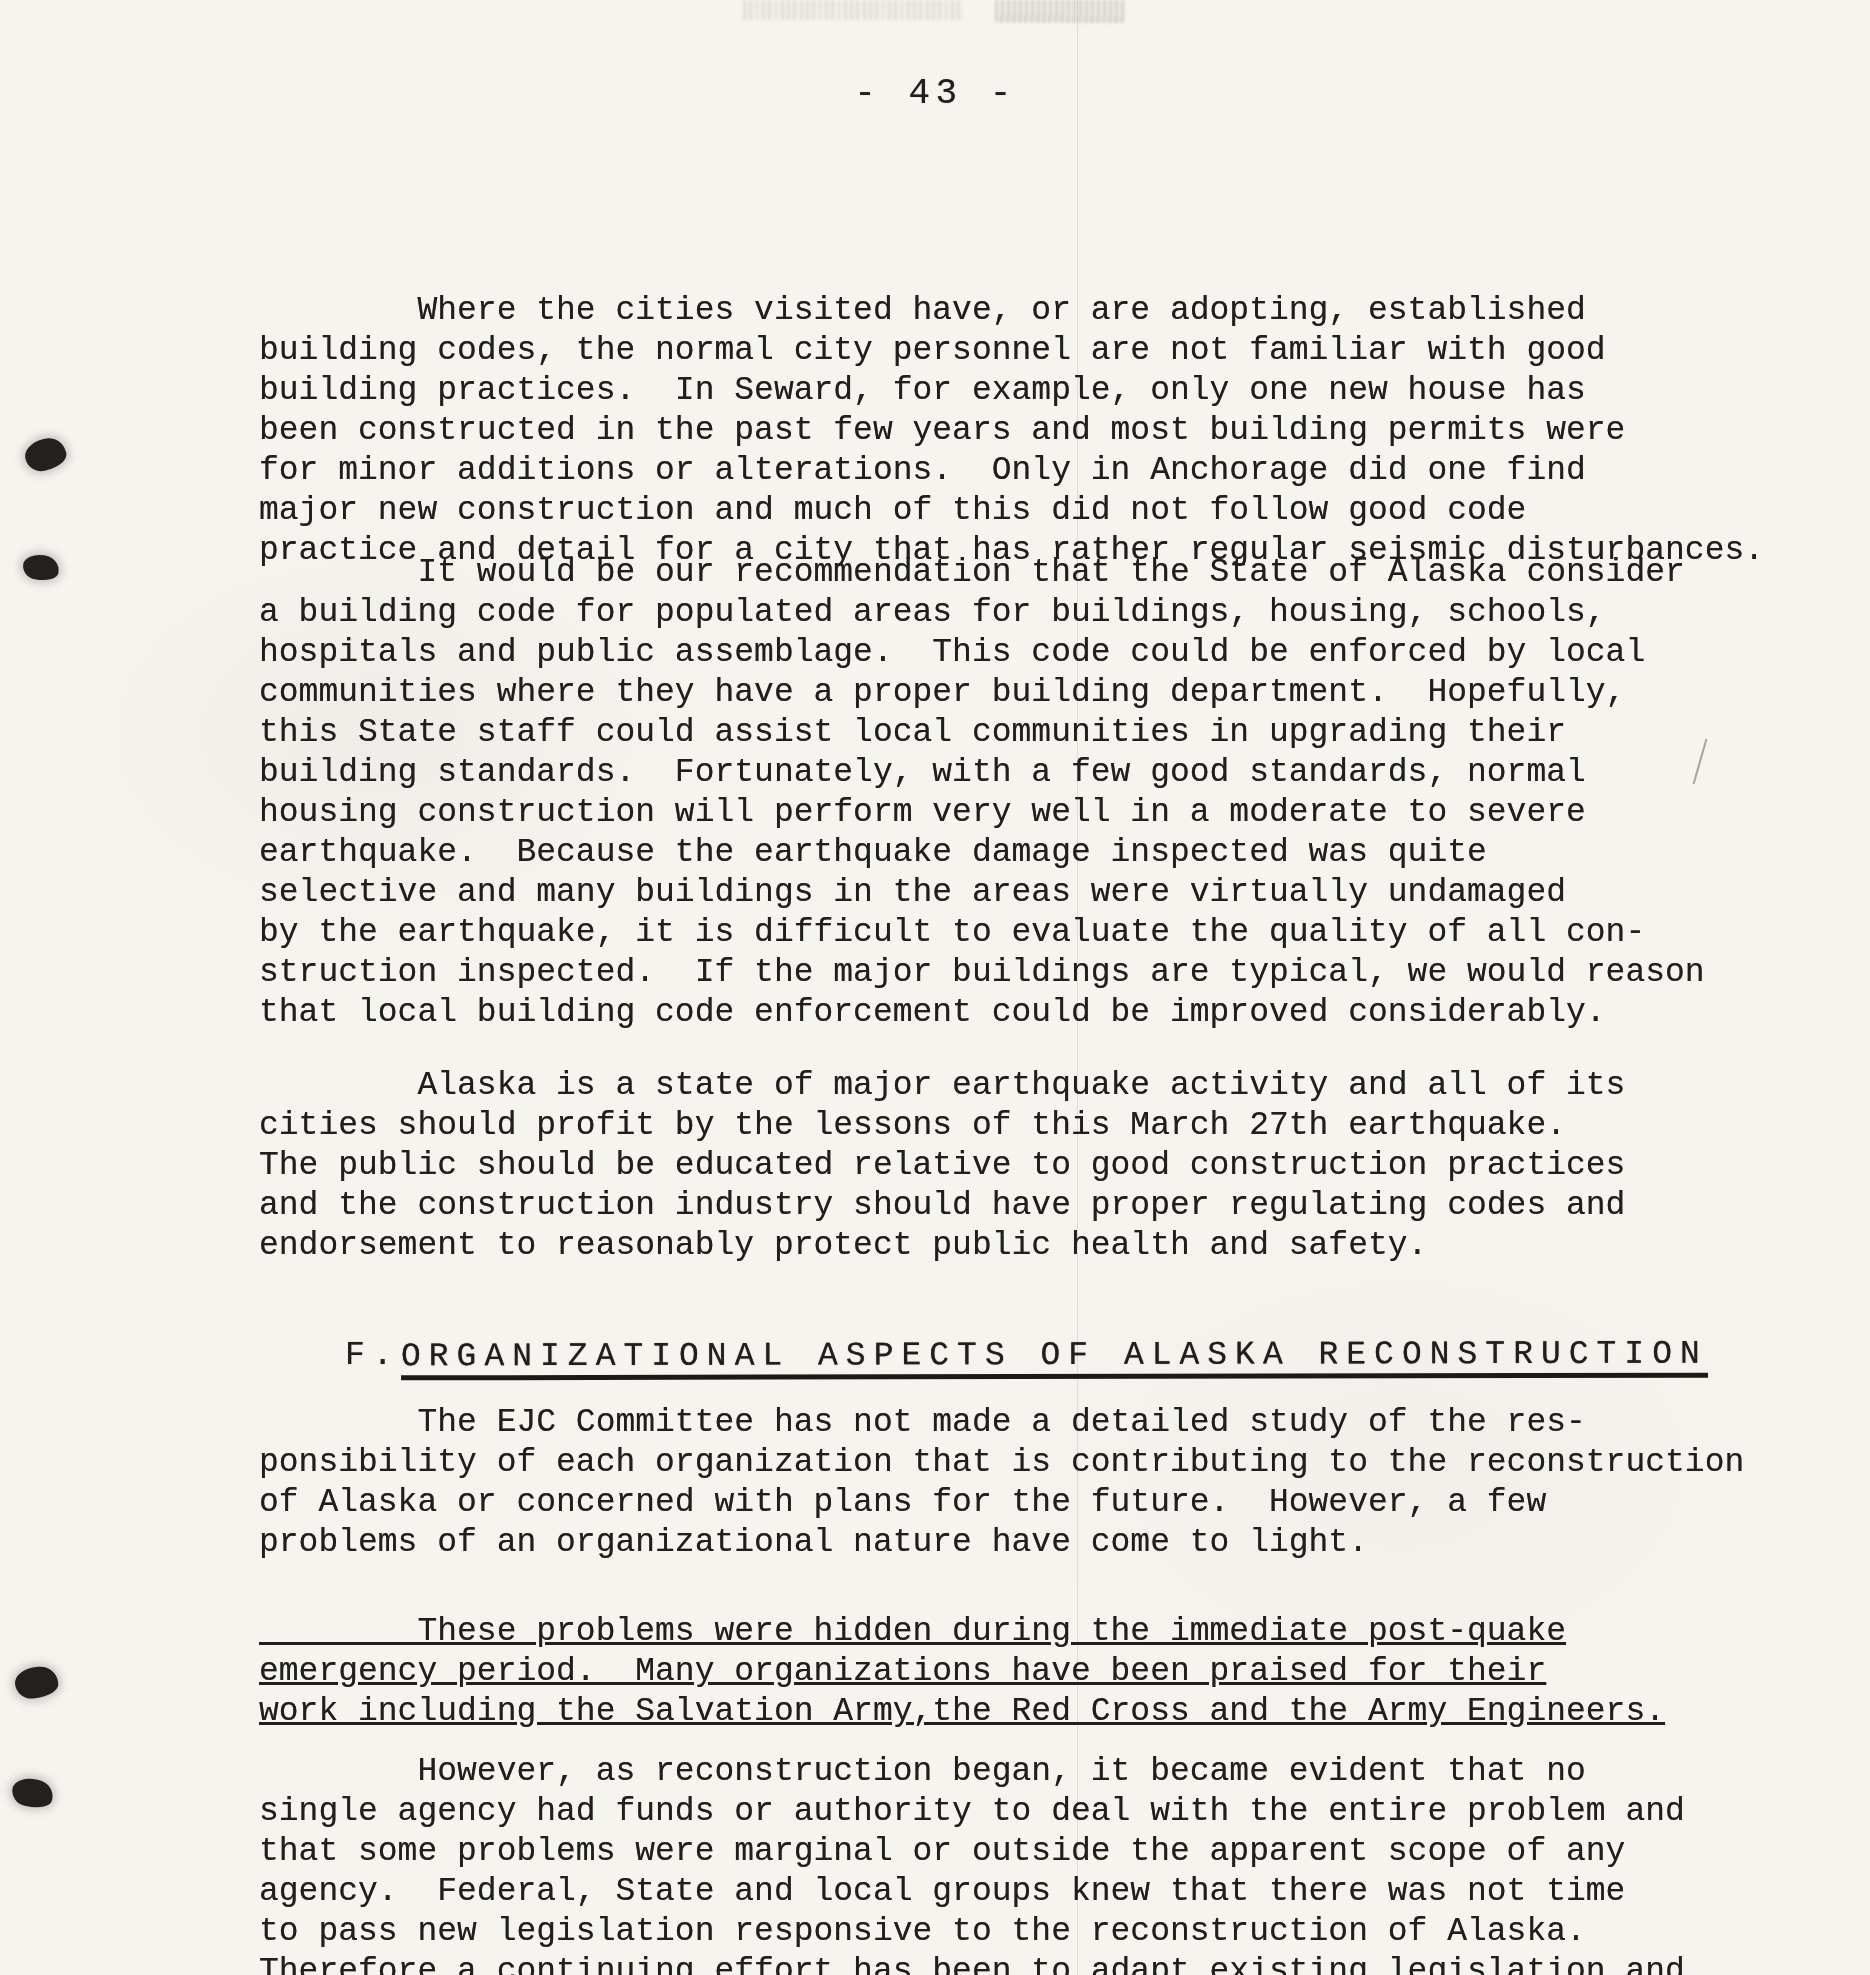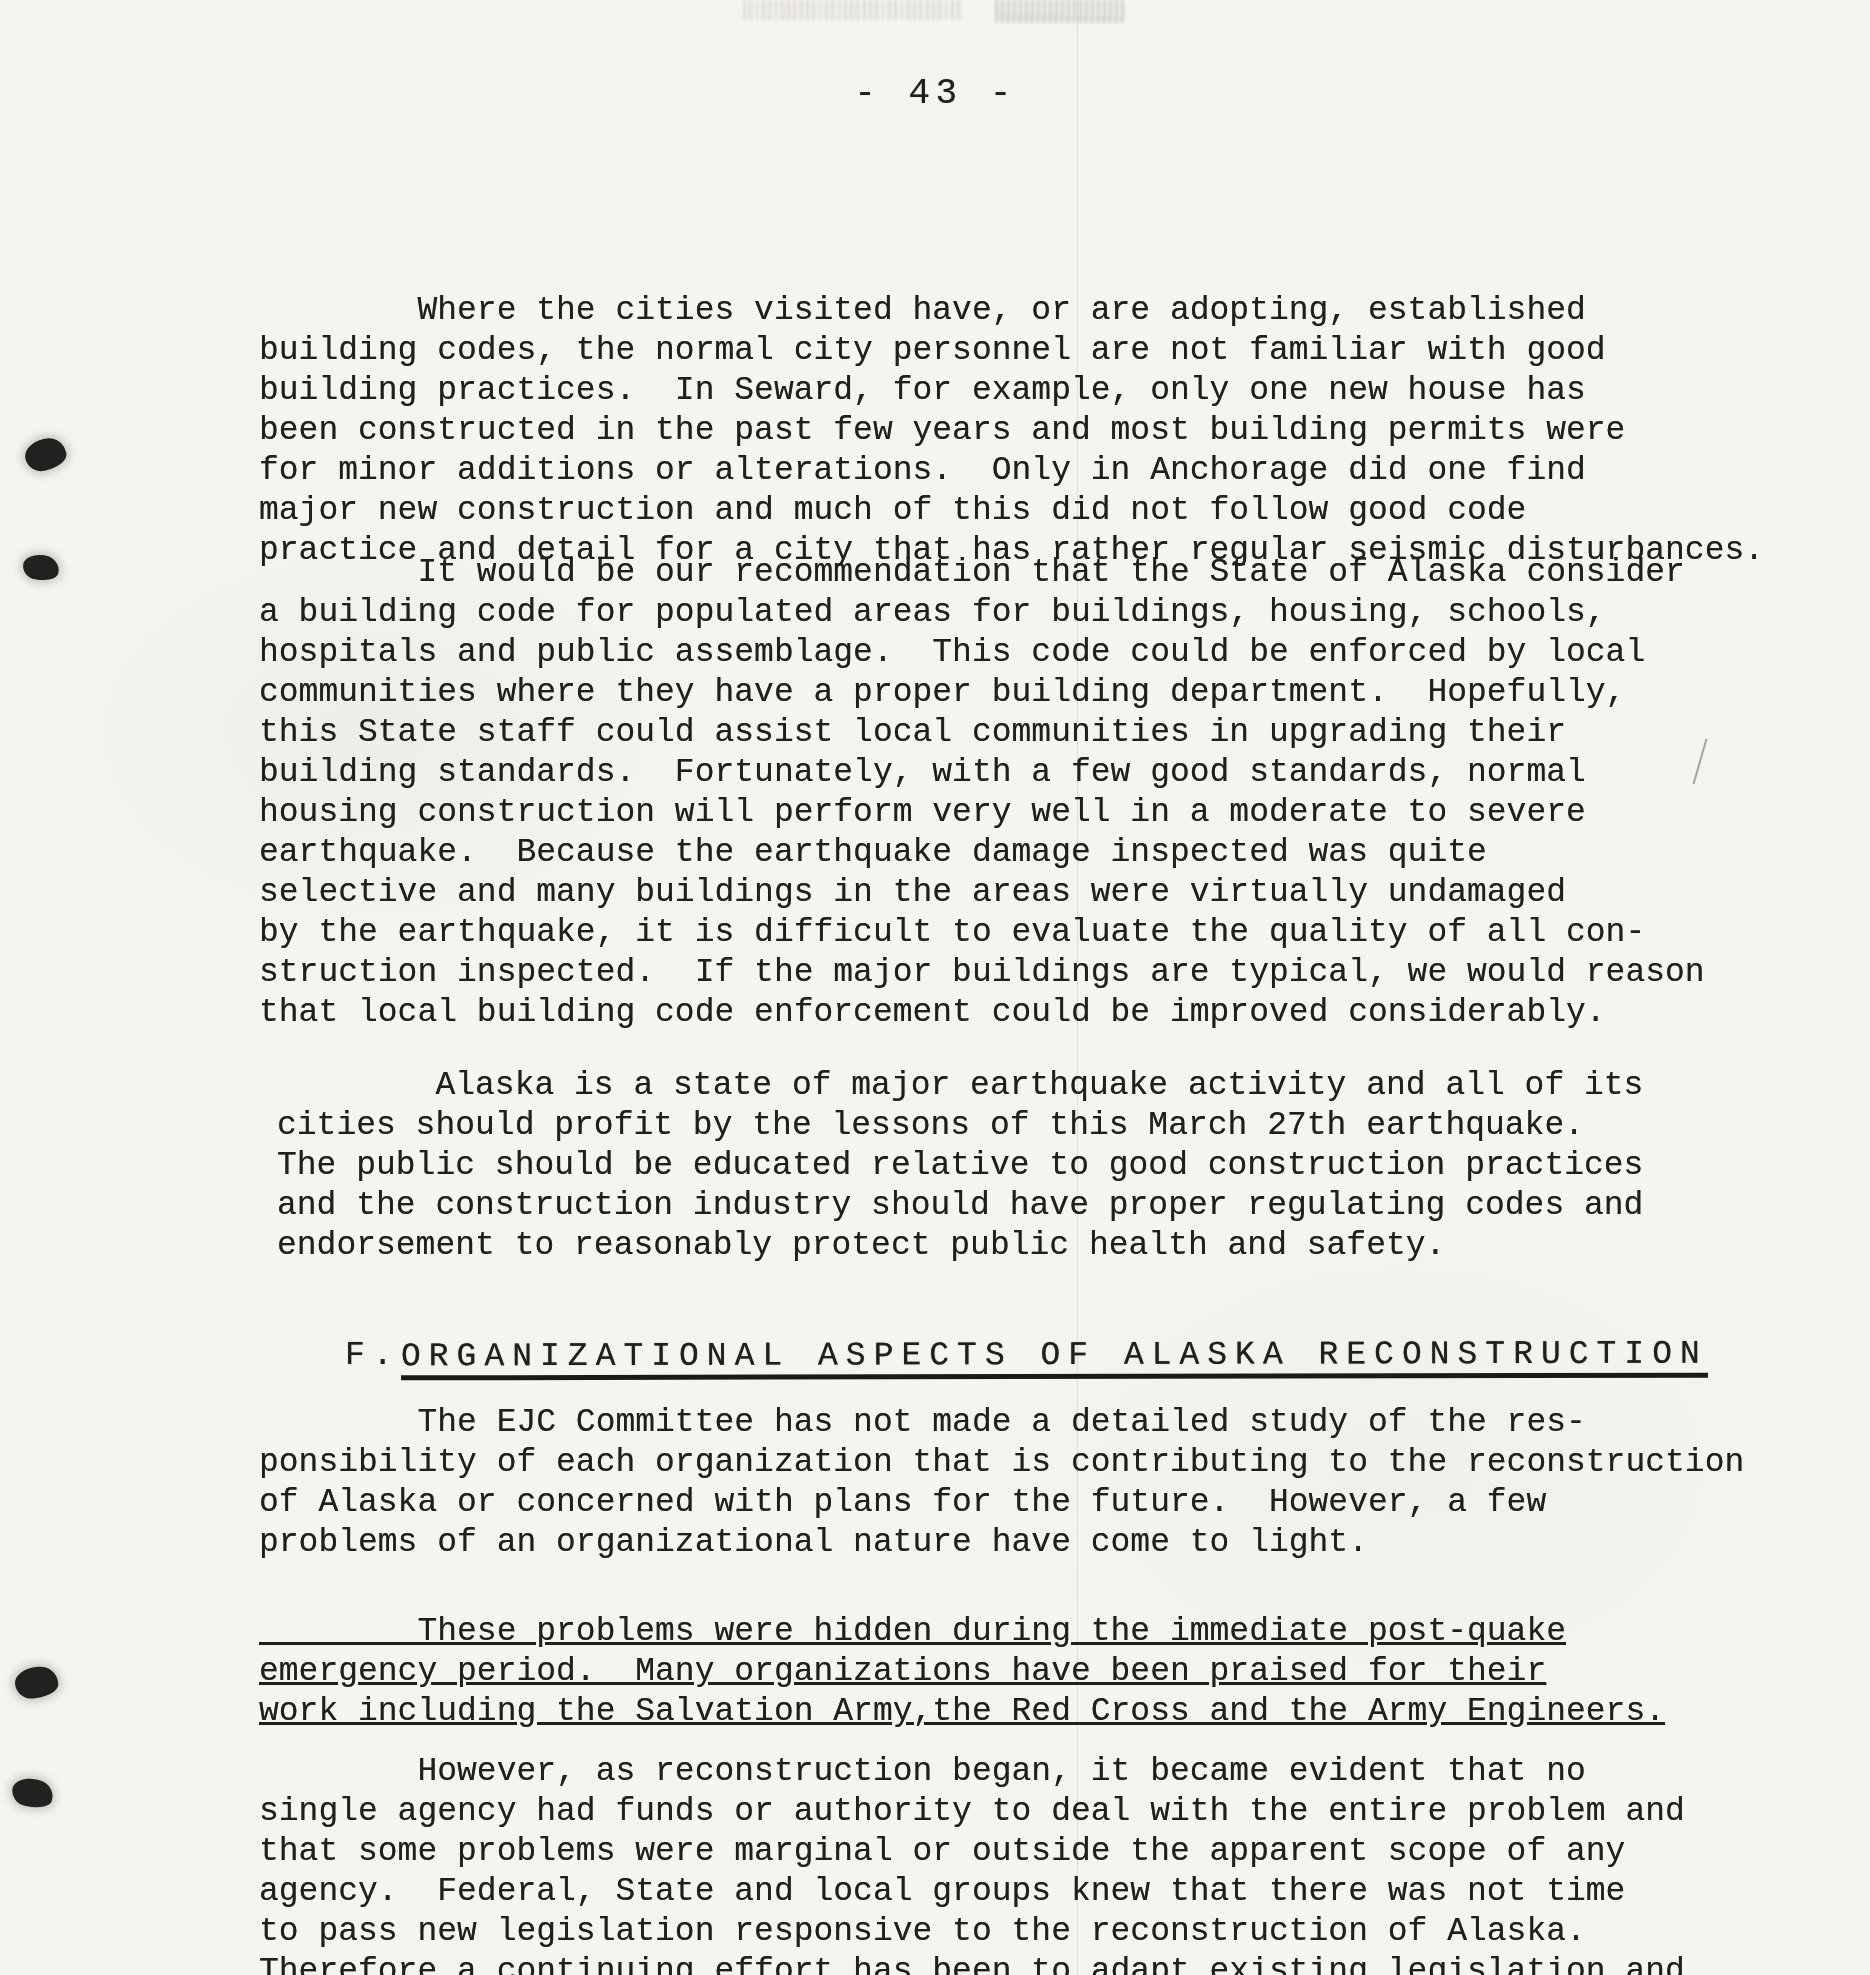--- a/index.html
+++ b/index.html
@@ -46,21 +46,21 @@
   .para {
     position: absolute;
     left: 259px;
     font-size: 33px;
     line-height: 40px;
     white-space: pre;
     text-shadow: 0 0 0.6px rgba(25,25,25,.6);
   }
   .p1 { top: 271px; margin-top: 20px; }
   .p2 { top: 553px; }
-  .p3 { top: 1066px; margin-left: 18px; }
+  .p3 { top: 1066px; }
   .p4 { top: 1403px; }
   .p5 { top: 1612px; text-decoration: underline; }
   .p6 { top: 1752px; }
   .heading {
     position: absolute;
     left: 345px;
     top: 1337px;
     font-size: 33px;
     letter-spacing: 8px;
     white-space: pre;

